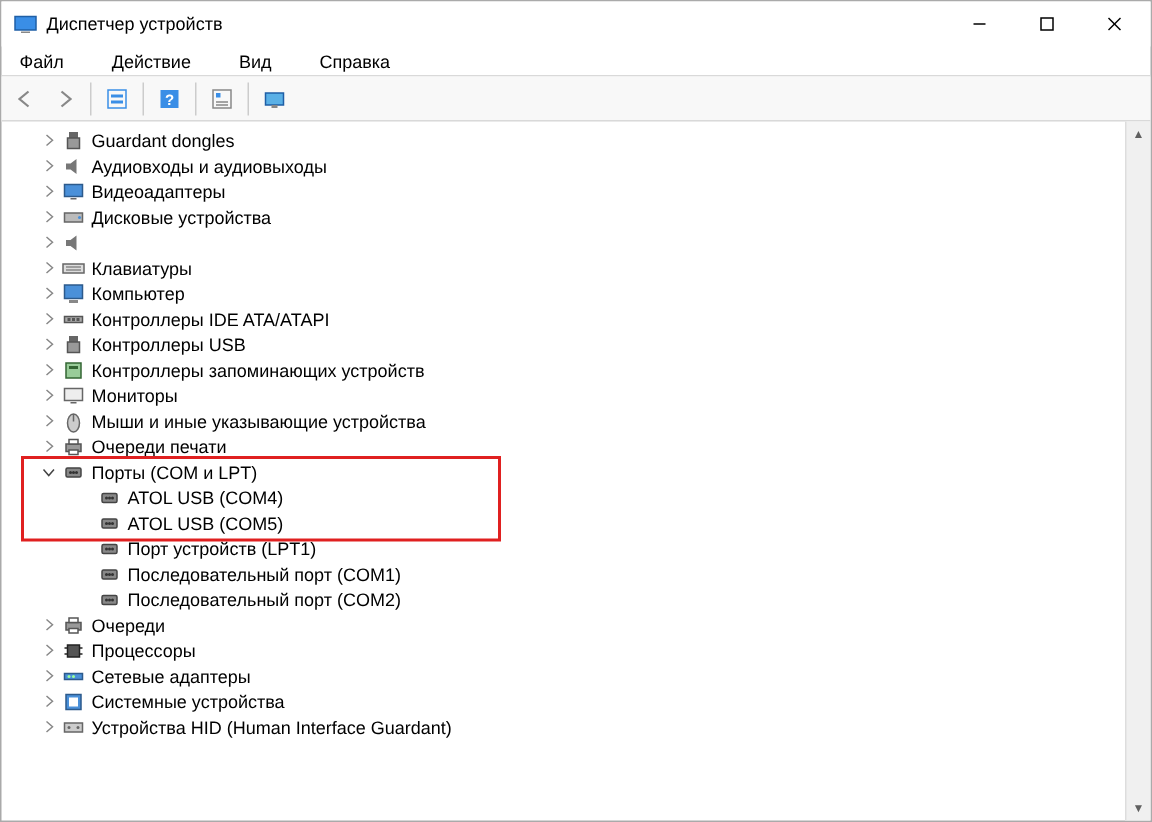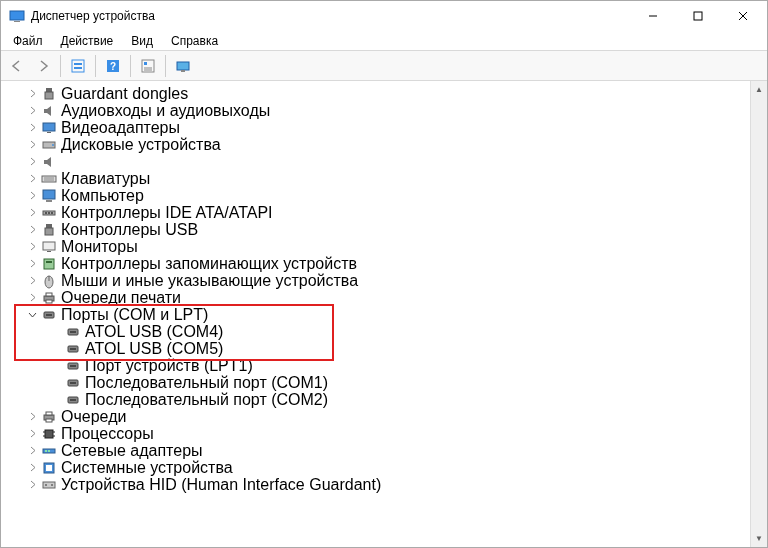--- a/index.html
+++ b/index.html
@@ -36,21 +36,21 @@
   .win-btn {
     width: 45px; height: 28px;
     display: inline-flex; align-items: center; justify-content: center;
     font-size: 12px;
   }
   .menubar {
     height: 20px;
     display: flex;
     align-items: flex-end;
     padding: 0 4px;
-    gap: 2px;
+    gap: 16px;
     border-bottom: 1px solid #d9d9d9;
   }
   .menubar .menu-item {
     padding: 2px 8px;
     font-size: 12px;
   }
   .toolbar {
     height: 30px;
     display: flex;
     align-items: center;
@@ -101,21 +101,21 @@
     display: inline-flex; align-items: center; justify-content: center;
     color: #666;
     font-size: 9px;
     margin-right: 2px;
   }
   .node .dev-icon {
     width: 16px; height: 16px;
     display: inline-flex; align-items: center; justify-content: center;
     margin-right: 4px;
   }
-  .node .label { font-size: 16px; }
+  .node .label { font-size: 12px; }
   .indent-1 { padding-left: 20px; }
   .indent-2 { padding-left: 44px; }
   .highlight-box {
     position: absolute;
     border: 2px solid #e02020;
     pointer-events: none;
   }
   
   svg { display: block; }
 </style>
@@ -124,21 +124,21 @@
 
 <div class="window">
 
   <div class="titlebar">
     <span class="app-icon">
       <svg width="16" height="16" viewBox="0 0 16 16">
           <rect x="1" y="3" width="14" height="9" fill="#3a8ee6" stroke="#1f5fa6"></rect>
           <rect x="5" y="13" width="6" height="1" fill="#888"></rect>
         </svg>
     </span>
-    <span class="title">Диспетчер устройства</span>
+    <span class="title">Диспетчер устройств</span>
     <div class="win-btn">
       <svg width="10" height="10">
           <line x1="1" y1="5" x2="9" y2="5" stroke="#000"></line>
         </svg>
     </div>
     <div class="win-btn">
       <svg width="10" height="10">
           <rect x="1" y="1" width="8" height="8" fill="none" stroke="#000"></rect>
         </svg>
     </div>
@@ -330,39 +330,39 @@
           <span class="label">Контроллеры USB</span>
         </div>
         <div class="node indent-1">
           <span class="expander">
             <svg width="9" height="9" viewBox="0 0 9 9">
               <path d="M3 1 L7 4.5 L3 8" fill="none" stroke="#888"></path>
             </svg>
           </span>
           <span class="dev-icon">
             <svg width="16" height="16" viewBox="0 0 16 16">
+              <rect x="3" y="3" width="10" height="10" fill="#9c9" stroke="#363"></rect>
+              <rect x="5" y="5" width="6" height="2" fill="#363"></rect>
+            </svg>
+          </span>
+          <span class="label">Контроллеры запоминающих устройств</span>
+        </div>
+        <div class="node indent-1">
+          <span class="expander">
+            <svg width="9" height="9" viewBox="0 0 9 9">
+              <path d="M3 1 L7 4.5 L3 8" fill="none" stroke="#888"></path>
+            </svg>
+          </span>
+          <span class="dev-icon">
+            <svg width="16" height="16" viewBox="0 0 16 16">
               <rect x="2" y="3" width="12" height="8" fill="#eee" stroke="#666"></rect>
               <rect x="6" y="12" width="4" height="1" fill="#666"></rect>
             </svg>
           </span>
           <span class="label">Мониторы</span>
-        </div>
-        <div class="node indent-1">
-          <span class="expander">
-            <svg width="9" height="9" viewBox="0 0 9 9">
-              <path d="M3 1 L7 4.5 L3 8" fill="none" stroke="#888"></path>
-            </svg>
-          </span>
-          <span class="dev-icon">
-            <svg width="16" height="16" viewBox="0 0 16 16">
-              <rect x="3" y="3" width="10" height="10" fill="#9c9" stroke="#363"></rect>
-              <rect x="5" y="5" width="6" height="2" fill="#363"></rect>
-            </svg>
-          </span>
-          <span class="label">Контроллеры запоминающих устройств</span>
         </div>
         <div class="node indent-1">
           <span class="expander">
             <svg width="9" height="9" viewBox="0 0 9 9">
               <path d="M3 1 L7 4.5 L3 8" fill="none" stroke="#888"></path>
             </svg>
           </span>
           <span class="dev-icon">
             <svg width="16" height="16" viewBox="0 0 16 16">
               <ellipse cx="8" cy="9" rx="4" ry="6" fill="#ccc" stroke="#666"></ellipse>

